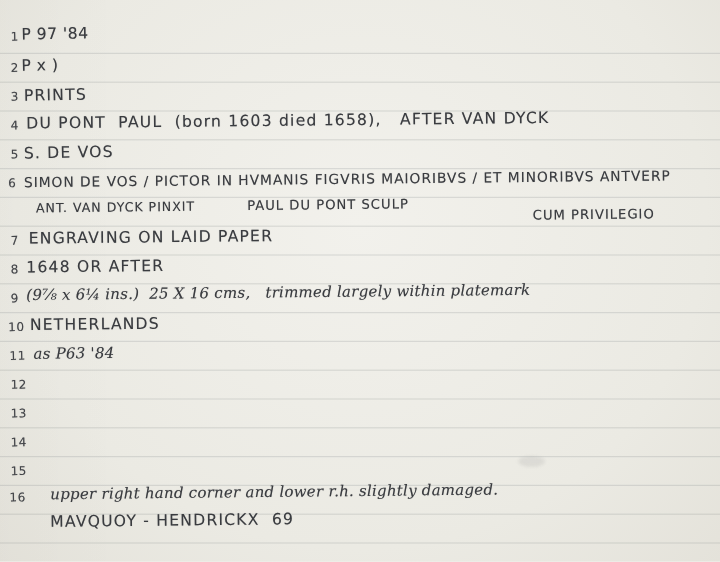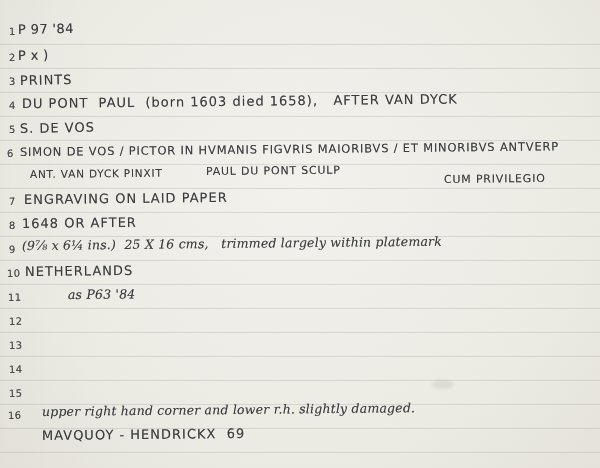--- a/index.html
+++ b/index.html
@@ -124,21 +124,21 @@
   <span class="handwriting num tilt1" style="left:9px; top:220px;">8</span>
   <span class="handwriting caps tilt2" style="left:22px; top:216px;">1648 OR AFTER</span>
 
   <span class="handwriting num tilt1" style="left:9px; top:244px;">9</span>
   <span class="handwriting cursive tilt2" style="left:22px; top:238px;">(9⅞ x 6¼ ins.)  25 X 16 cms,   trimmed largely within platemark</span>
 
   <span class="handwriting num tilt1" style="left:7px; top:268px;">10</span>
   <span class="handwriting caps tilt2" style="left:25px; top:264px;">NETHERLANDS</span>
 
   <span class="handwriting num tilt1" style="left:8px; top:292px;">11</span>
-  <span class="handwriting cursive tilt2" style="left:28px; top:287px;margin-left:40px;">as P63 '84</span>
+  <span class="handwriting cursive tilt2" style="left:28px; top:287px;">as P63 '84</span>
 
   <span class="handwriting num tilt1" style="left:9px; top:316px;">12</span>
   <span class="handwriting num tilt1" style="left:9px; top:340px;">13</span>
   <span class="handwriting num tilt1" style="left:9px; top:364px;">14</span>
   <span class="handwriting num tilt1" style="left:9px; top:388px;">15</span>
 
   <span class="handwriting num tilt1" style="left:8px; top:410px;">16</span>
   <span class="handwriting cursive tilt2" style="left:42px; top:404px;">upper right hand corner and lower r.h. slightly damaged.</span>
 
   <span class="handwriting caps tilt2" style="left:42px; top:428px; font-size:13px;">MAVQUOY - HENDRICKX  69</span>

